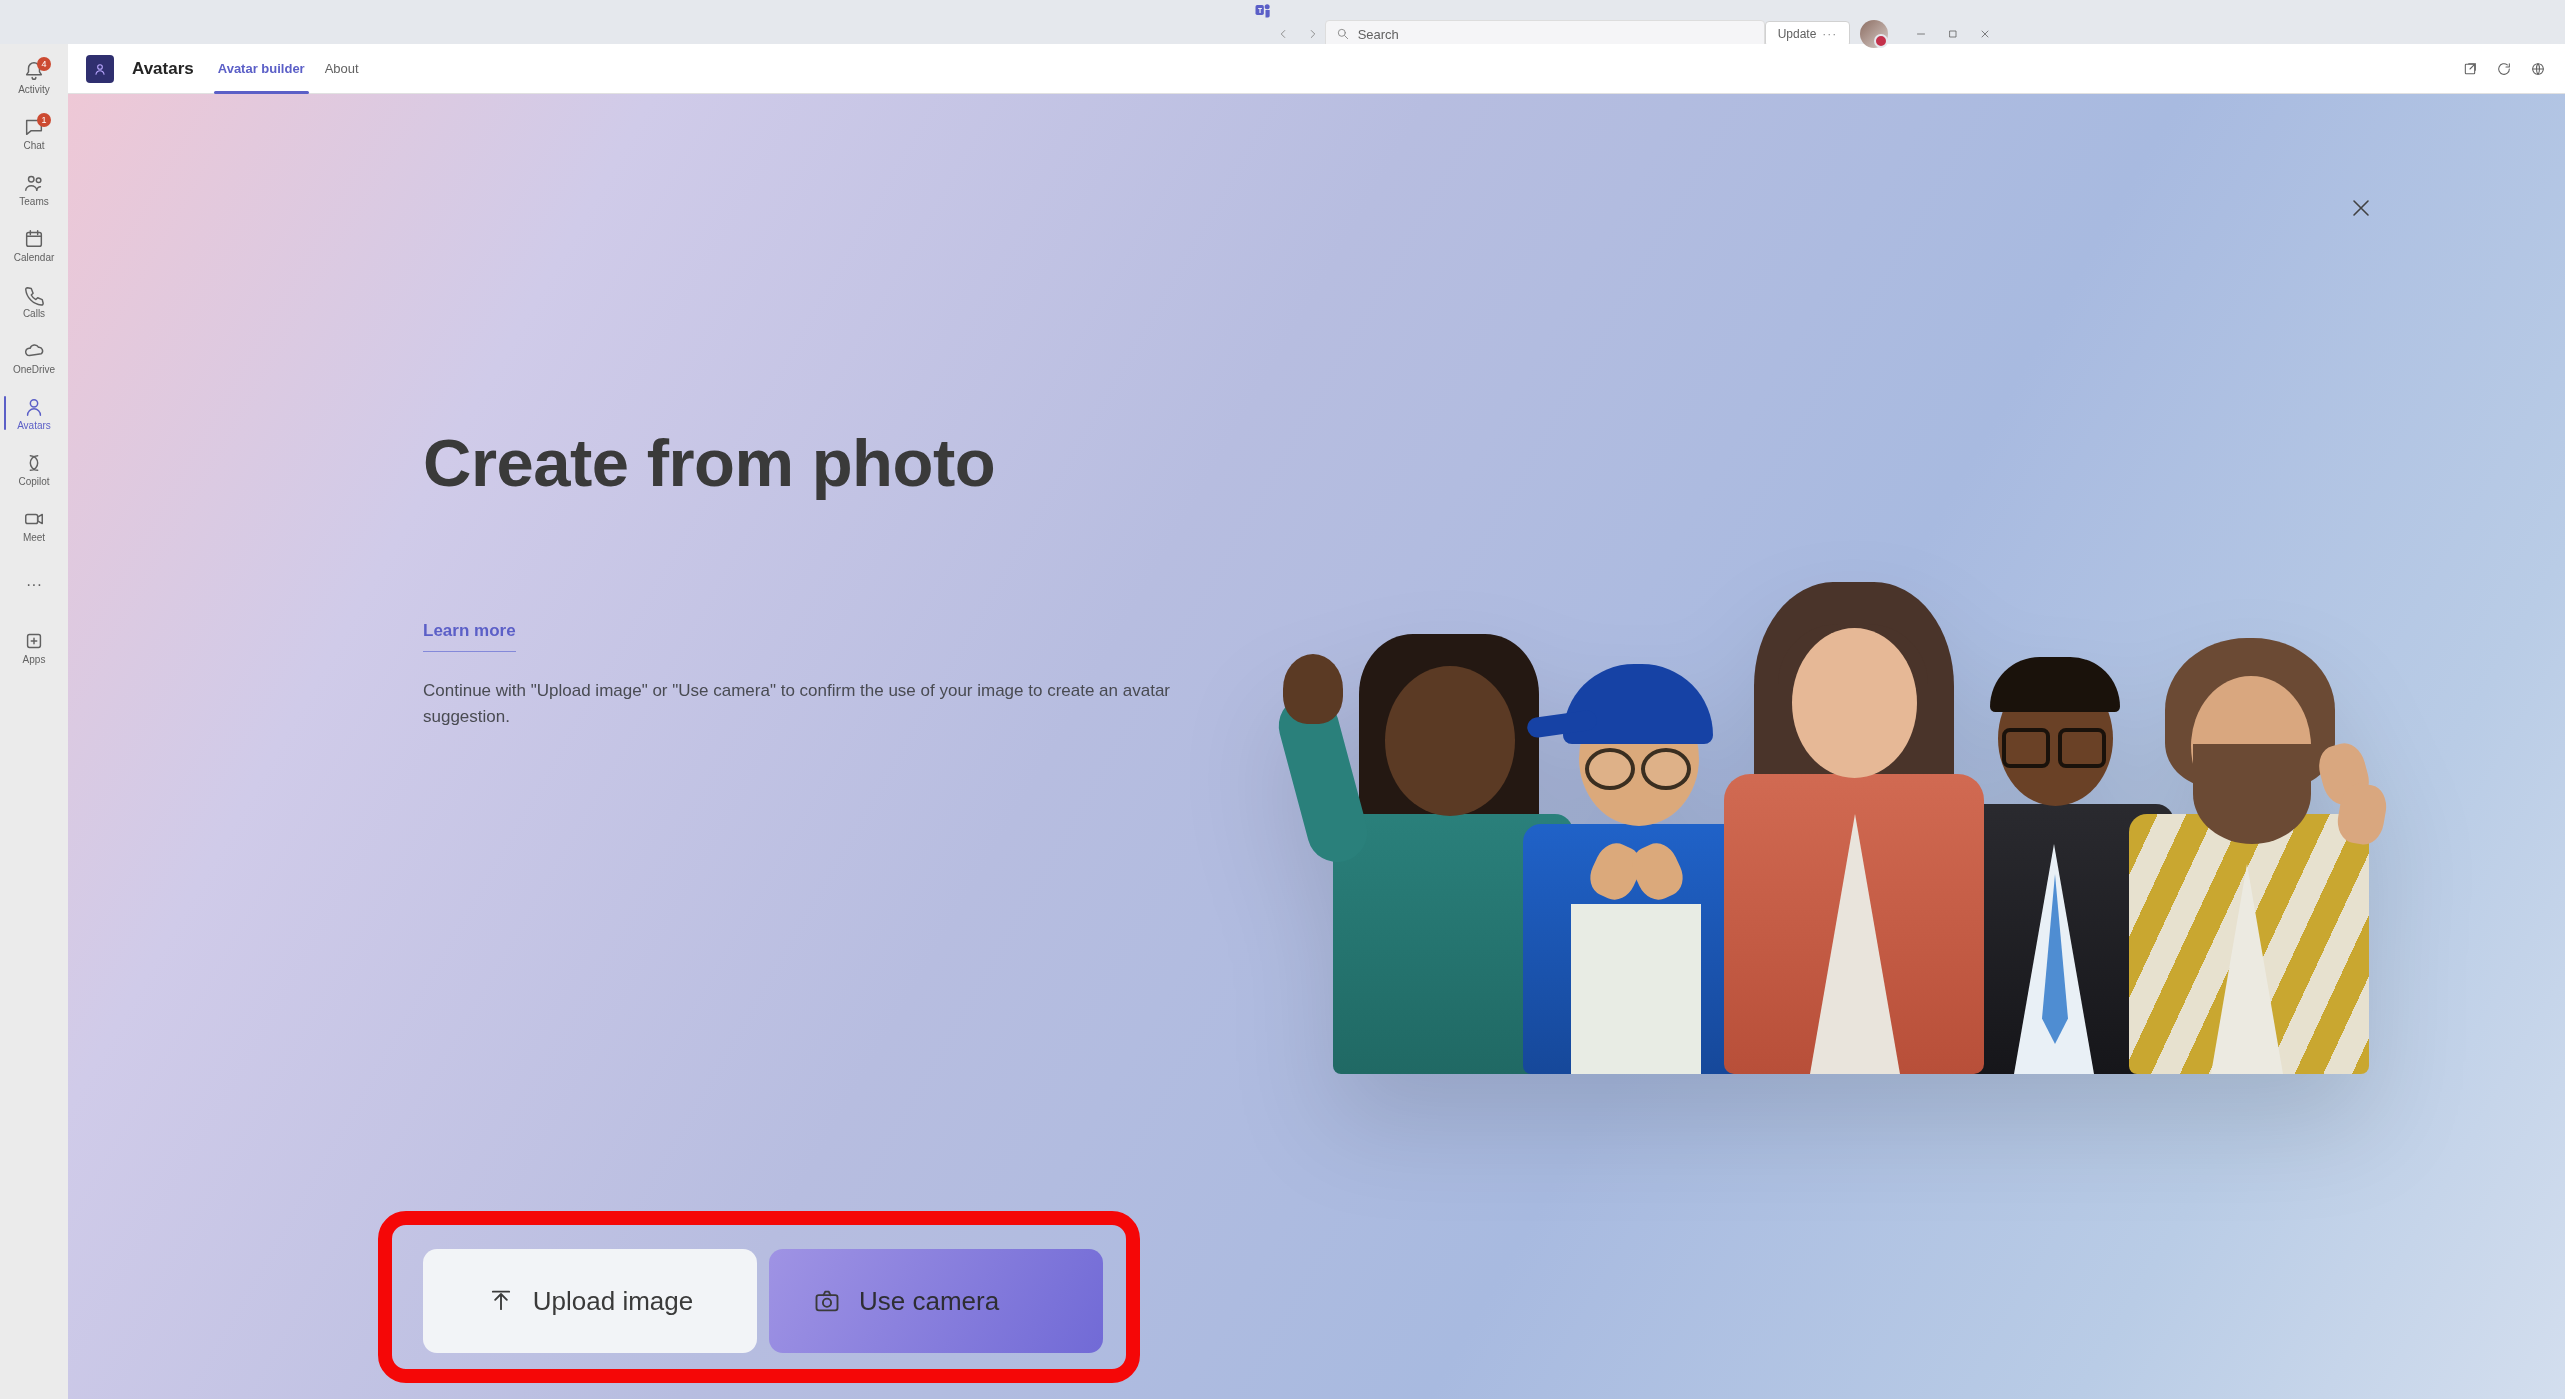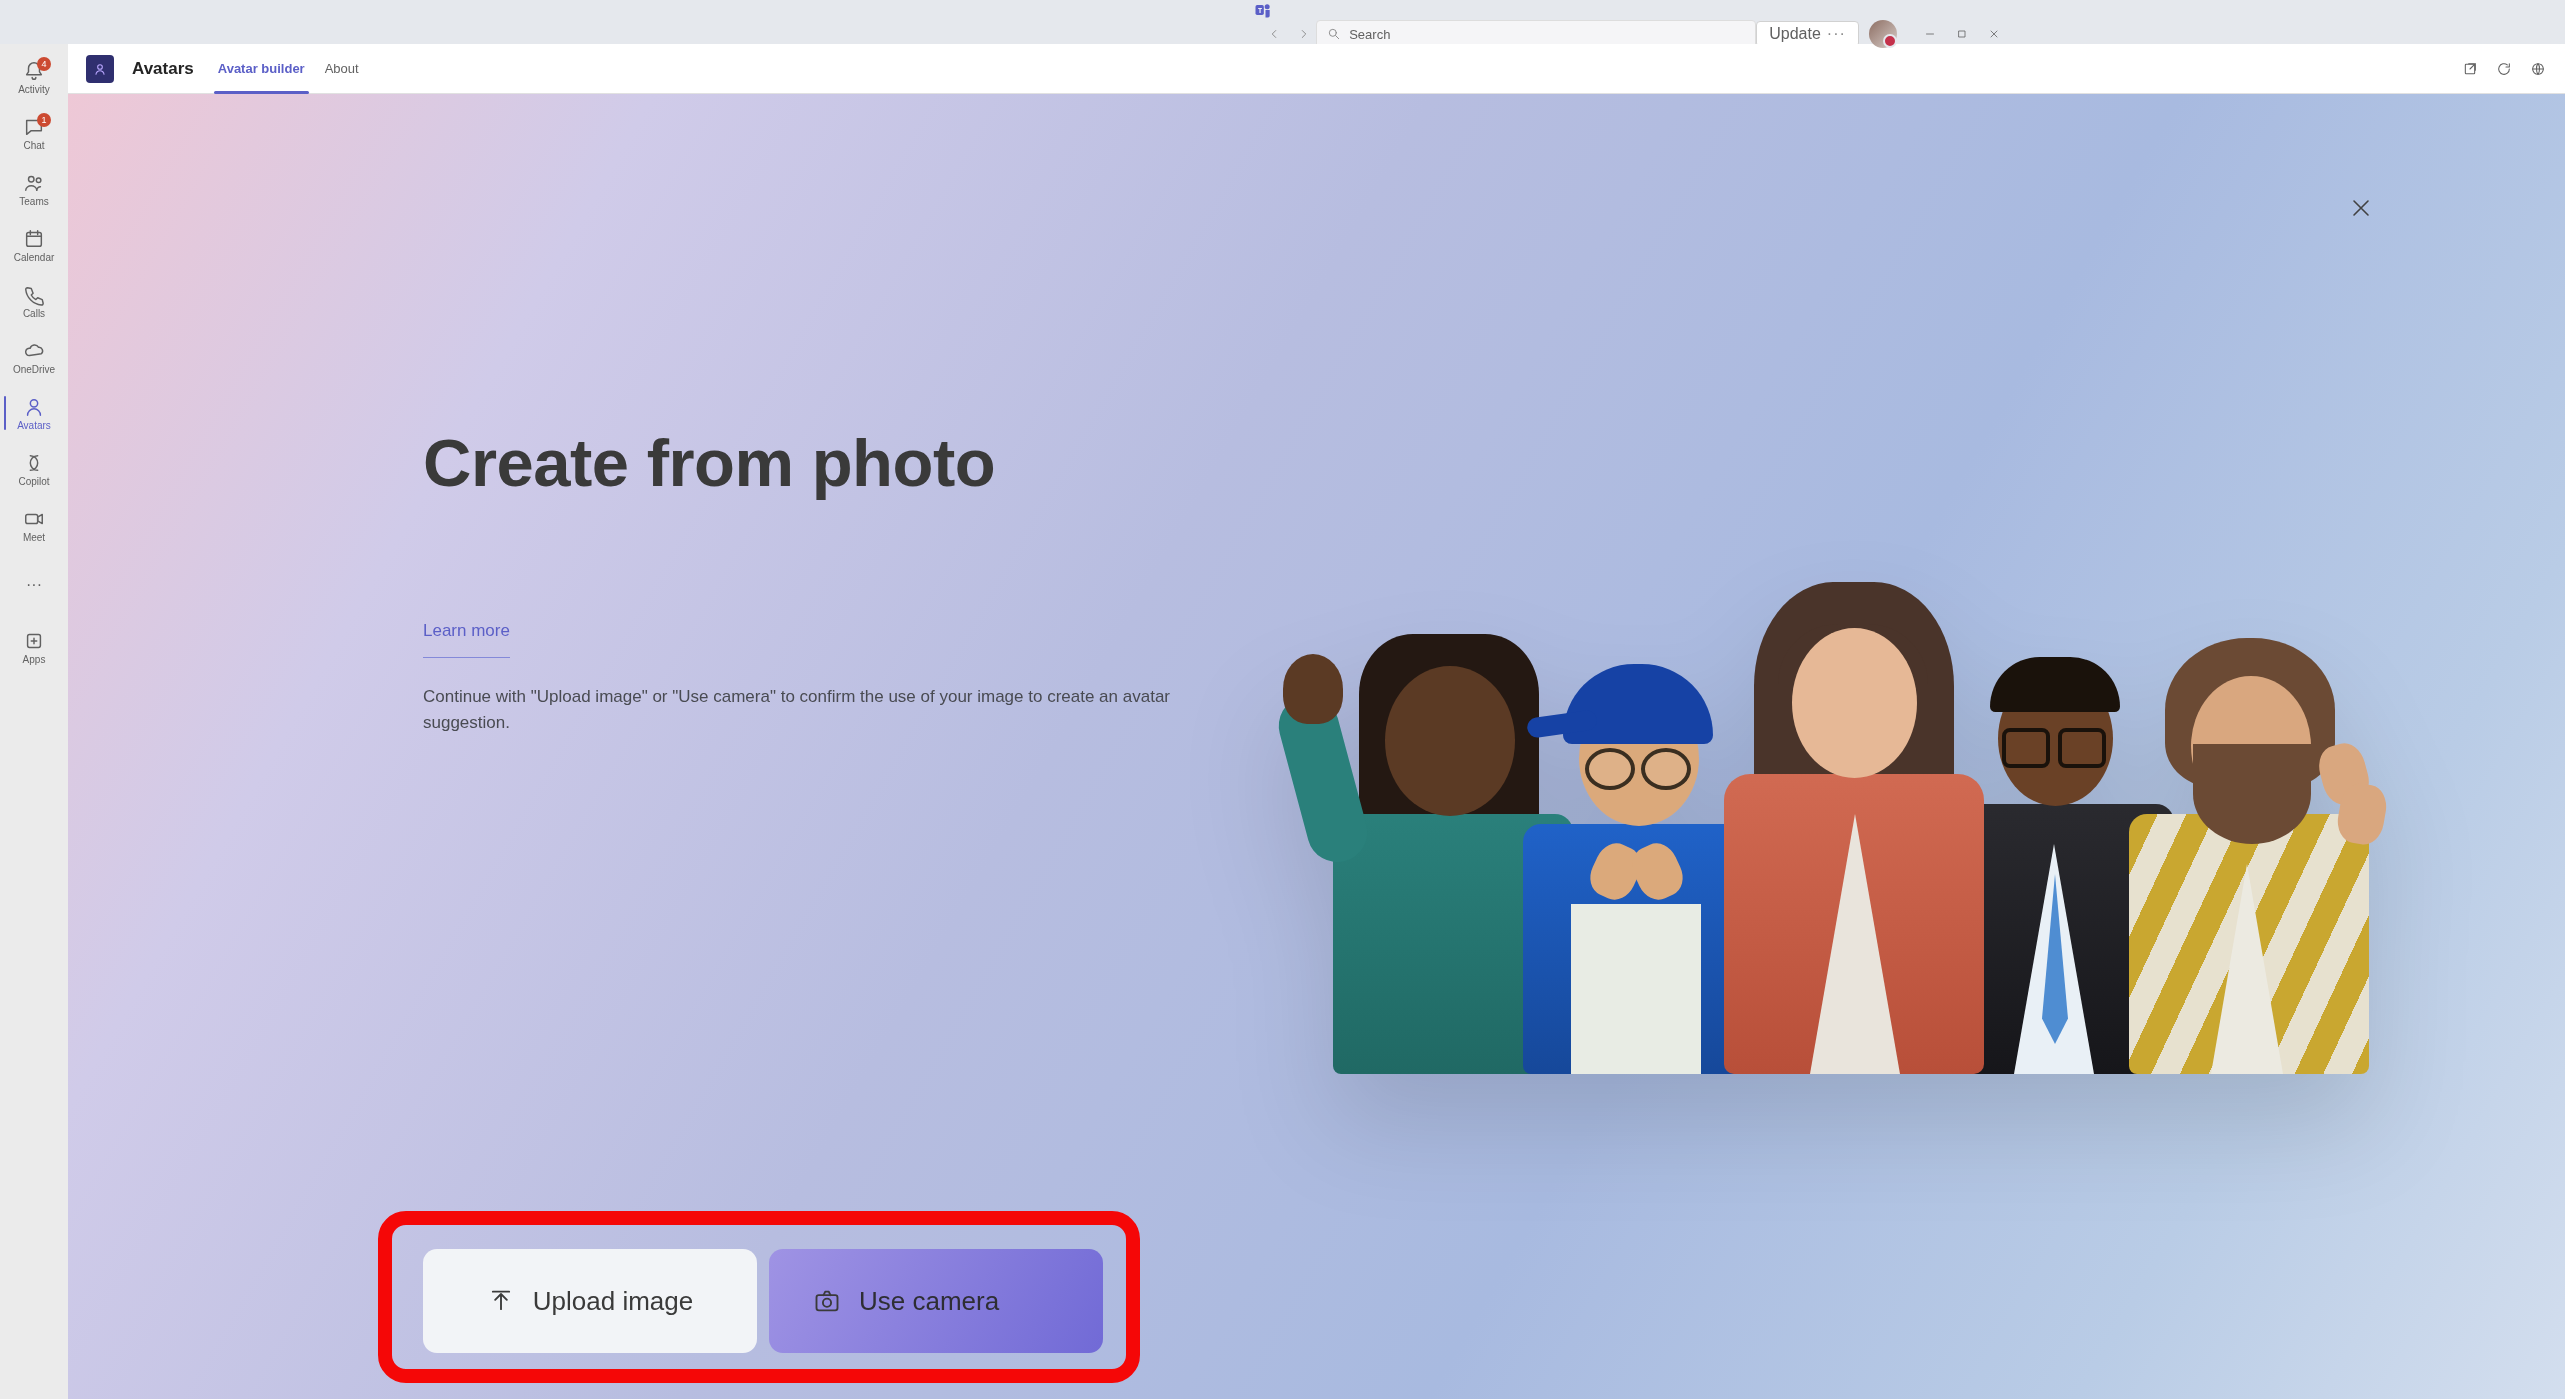--- a/index.html
+++ b/index.html
@@ -31,21 +31,21 @@
       display: flex; align-items: center;
       padding: 0 10px;
       color:#616161;
       font-size:13px;
     }
     .search-box svg { width:14px; height:14px; margin-right:8px; stroke:#888; }
     .titlebar-right { display:flex; align-items:center; gap:10px; margin-left:auto; }
     .update-btn {
       height: 26px; padding: 0 12px;
       background: #fff; border:1px solid #d1d1d1; border-radius:4px;
-      font-size:16px; color:#616161;
+      font-size:12px; color:#616161;
       display:flex; align-items:center; gap:6px;
     }
     .avatar-circle {
       width:28px; height:28px; border-radius:50%;
       background: linear-gradient(135deg,#8d6e63,#d7ccc8);
       position:relative;
     }
     .avatar-circle::after{
       content:''; position:absolute; bottom:0; right:0;
       width:10px; height:10px; background:#c4314b; border:2px solid #e5e8ed; border-radius:50%;
@@ -125,21 +125,21 @@
       position:absolute; top:100px; right:190px;
       width:28px;height:28px; display:flex;align-items:center;justify-content:center;
       color:#424242;
     }
     .text-block { position:absolute; left:355px; top:330px; max-width:880px; }
     .headline {
       font-size:67px; font-weight:700; color:#3a3a3a; letter-spacing:-0.5px;
       margin-bottom:120px;
     }
     .para { font-size:17px; line-height:1.5; color:#494b52; max-width:820px; margin-bottom:18px;}
-    .learn-link { font-size:17px; color:#5b5fc7; text-decoration:none; border-bottom:1px solid #8489d9; padding-bottom:16px; display:inline-block; margin-bottom:26px;}
+    .learn-link { font-size:17px; color:#5b5fc7; text-decoration:none; border-bottom:1px solid #8489d9; padding-bottom:10px; display:inline-block; margin-bottom:26px;font-weight:bold;}
 
     
     .illus {
       position:absolute;
       left:1255px; top:390px;
       width:1040px; height:590px;
       filter: drop-shadow(0 50px 50px rgba(0,0,0,0.12));
     }
     .person { position:absolute; bottom:0; }
     .bust { position:absolute; bottom:0; border-radius:18px 18px 8px 8px; }

